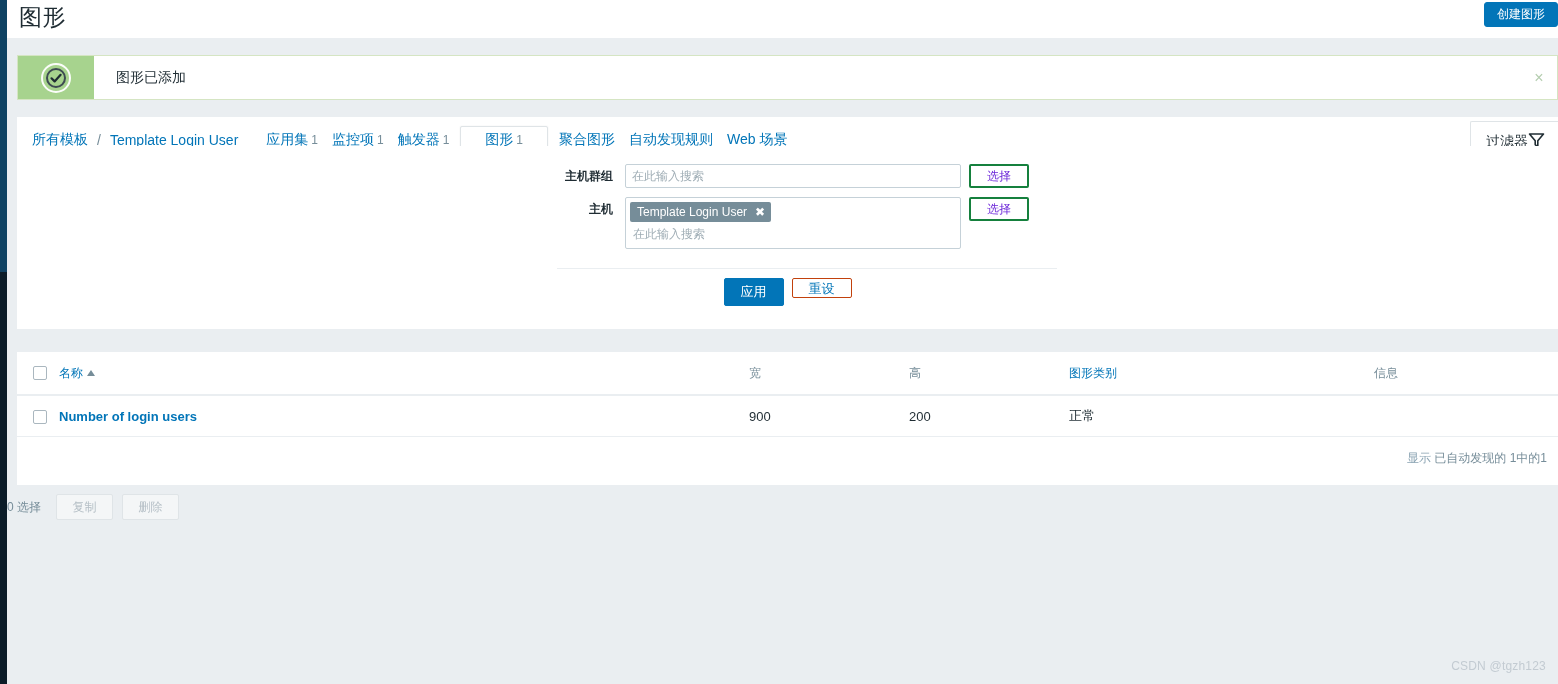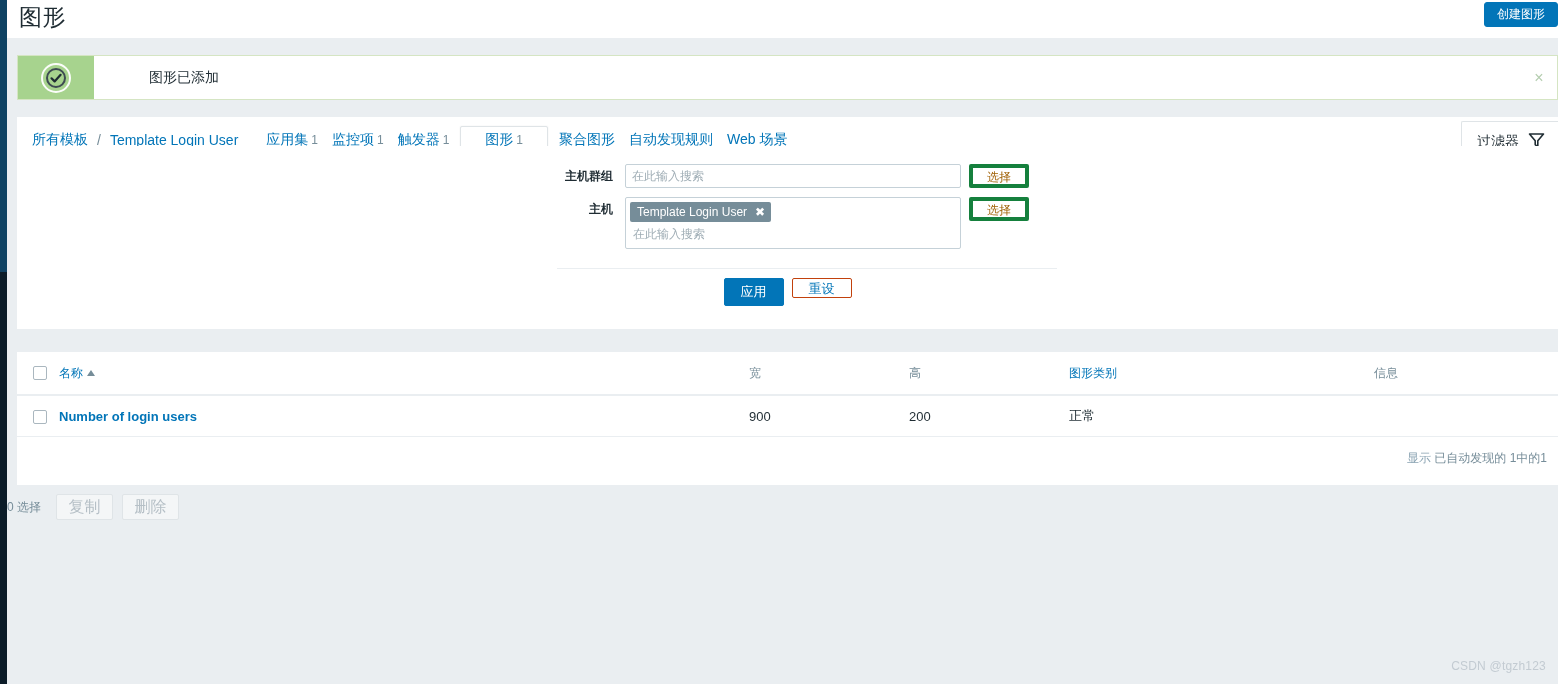--- a/index.html
+++ b/index.html
@@ -58,21 +58,20 @@
   }
 
   
   .msg-wrap {
     position: absolute; left: 17px; top: 55px;
     width: 1541px; height: 45px;
     background: #ffffff;
     border: 1px solid #d5e5c3;
     display: flex;
     align-items: stretch;
-    gap: 33px;
   }
   .msg-icon-box {
     width: 76px;
     background: #a7d38e;
     display: flex;
     align-items: center;
     justify-content: center;
     flex: 0 0 76px;
   }
   .check-circle {
@@ -149,21 +148,20 @@
     position: absolute; right: 0; top: 4px;
     height: 41px;
     padding: 0 13px 0 15px;
     background: #ffffff;
     border: 1px solid #dfe4e7;
     border-bottom: none;
     border-right: none;
     border-radius: 2px 0 0 0;
     display: flex;
     align-items: center;
-    gap: 9px;
     cursor: pointer;
   }
   .filter-tab-label {
     font-size: 14px;
     color: #1f2c33;
   }
 
   
   .filter-panel {
     position: absolute; left: 17px; top: 146px;
@@ -233,24 +231,24 @@
     width: 100%;
     padding: 2px 3px 3px 3px;
     font-size: 12px;
     color: #1f2c33;
     font-family: inherit;
   }
   .chip-search::placeholder { color: #9fadb5; }
   .select-btn {
     margin-left: 8px;
     width: 60px; height: 24px;
-    border: 4px solid #15803d;
-    border-radius: 2px;
-    background: #ffffff;
-    color: #a16207;
+    border: 2px solid #15803d;
+    border-radius: 2px;
+    background: #ffffff;
+    color: #6d28d9;
     font-size: 12px;
     cursor: pointer;
     font-family: Liberation Serif, serif;
   }
   .filter-divider {
     position: absolute; left: 540px; top: 122px;
     width: 500px; height: 1px;
     background: #eaeef1;
   }
   .filter-actions {
@@ -363,21 +361,21 @@
     color: #768d99;
     margin-right: 6px;
   }
   .btn-disabled {
     min-width: 57px; height: 26px;
     padding: 0 11px;
     border: 1px solid #dfe4e7;
     border-radius: 2px;
     background: #f4f6f7;
     color: #b5bfc6;
-    font-size: 16px;
+    font-size: 12px;
     cursor: default;
     font-family: inherit;
   }
 
   
   .watermark {
     position: absolute; right: 12px; bottom: 11px;
     font-size: 12px;
     color: #c3cbd2;
     letter-spacing: 0.2px;

